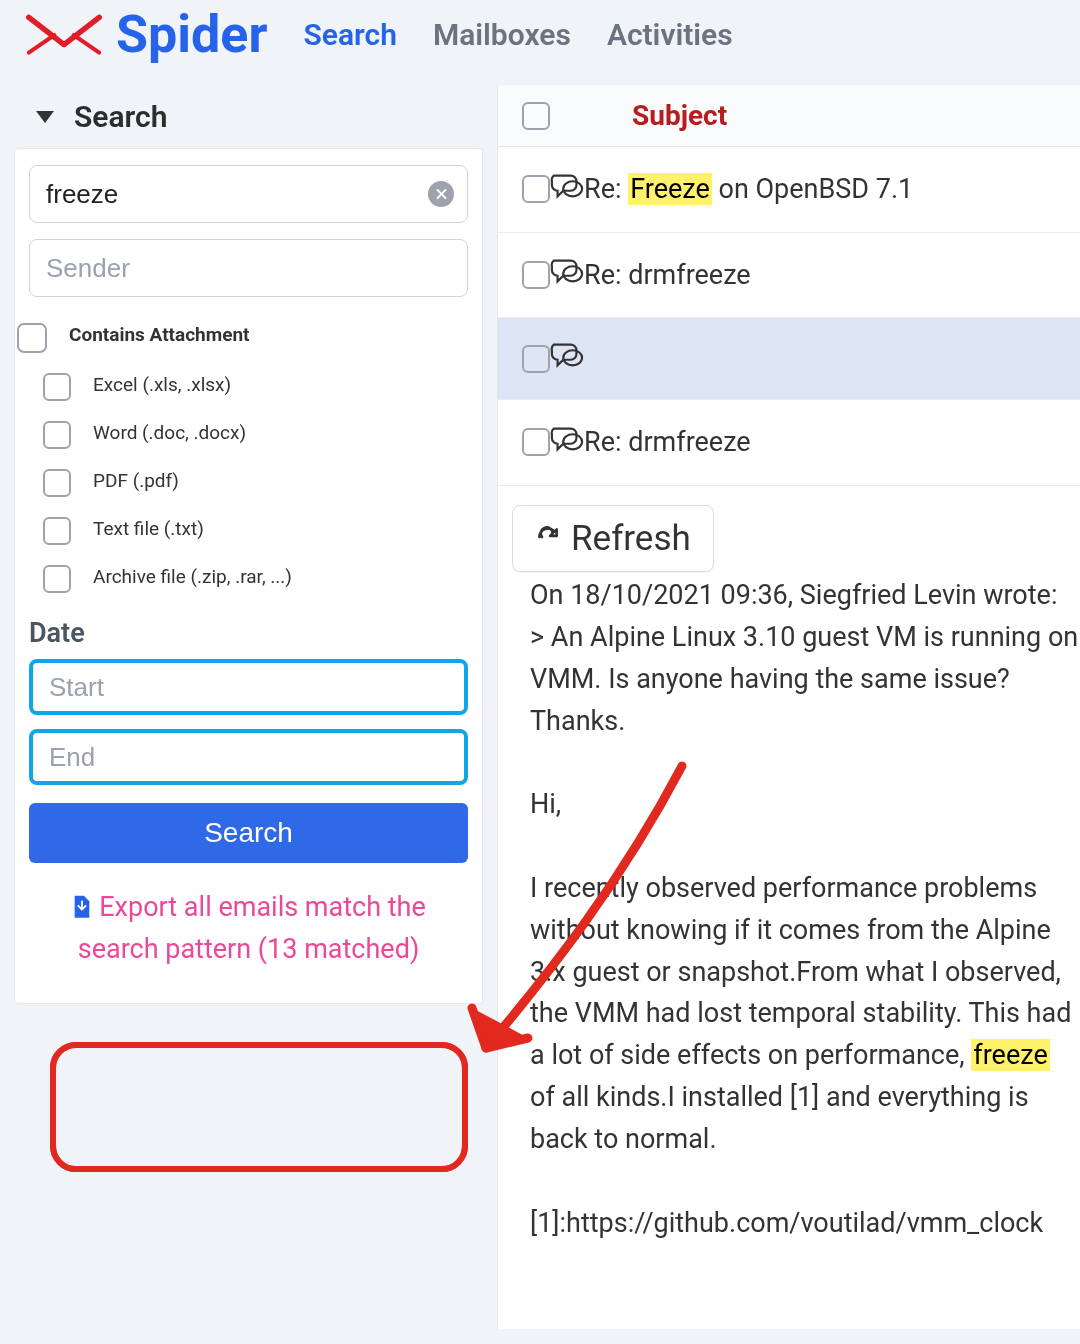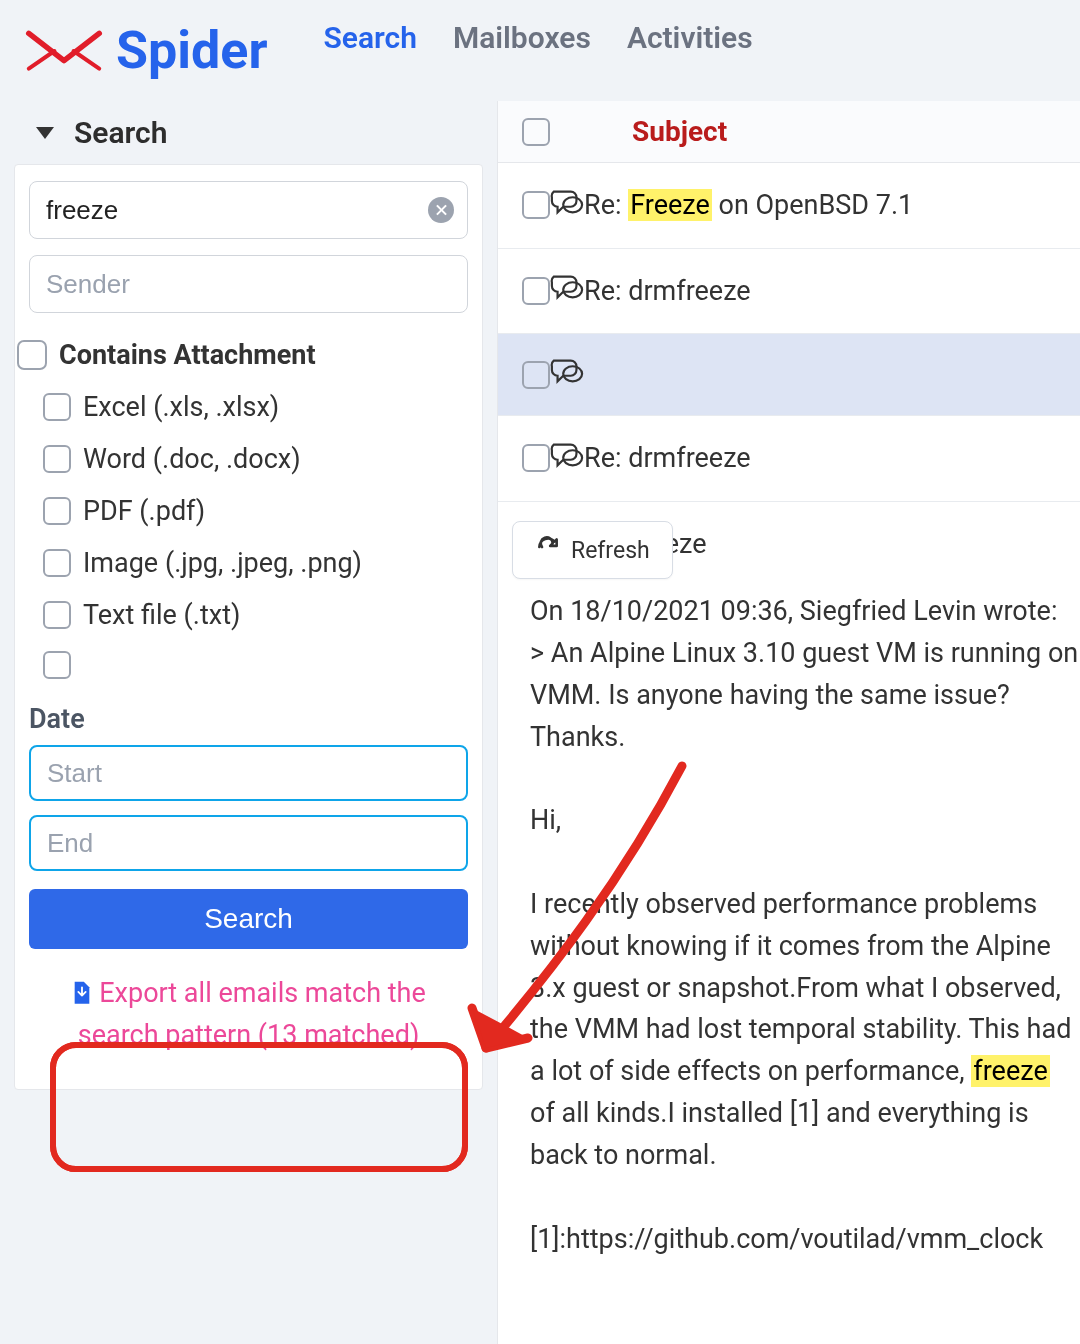--- a/index.html
+++ b/index.html
@@ -9,23 +9,22 @@
     color: #333;
     width: 1080px;
     height: 1344px;
     overflow: hidden;
     position: relative;
   }
 
   
   .header {
     display: flex;
-    align-items: flex-start;
-    padding: 20px 24px 20px 24px;
-    gap: 20px;
+    align-items: center;
+    padding: 4px 24px 20px 24px;
   }
   .logo-group {
     display: flex;
     align-items: center;
     gap: 12px;
   }
   .logo-mark svg { width: 80px; height: 50px; display: block; }
   .brand {
     font-size: 52px;
     font-weight: 700;
@@ -108,24 +107,24 @@
     content: "";
     position: absolute;
     width: 13px; height: 2px;
     background: #fff;
   }
   .clear-btn::before { transform: rotate(45deg); }
   .clear-btn::after { transform: rotate(-45deg); }
 
   .check-row {
     display: flex;
-    align-items: center;
-    gap: 12px;
+    align-items: flex-start;
+    gap: 22px;
     padding: 10px 0 10px 0;
-    font-size: 27px;
+    font-size: 19px;
     color: #333;
   }
   .check-row.heading { font-weight: 700; padding-left:0; }
   .check-row.sub { padding-left: 14px; }
   .checkbox {
     width: 30px; height: 30px;
     border: 2px solid #9ca3af;
     border-radius: 7px;
     flex-shrink: 0;
     cursor: pointer;
@@ -134,21 +133,21 @@
 
   .section-label {
     font-size: 27px;
     color: #4b5563;
     font-weight: 600;
     padding: 14px 0 10px 0;
   }
   .date-input {
     width: 100%;
     height: 56px;
-    border: 2px solid #0ea5e9;
+    border: 4px solid #0ea5e9;
     border-radius: 8px;
     padding: 0 16px;
     font-size: 26px;
     margin-bottom: 14px;
   }
   .date-input::placeholder { color: #9aa2af; }
   .search-btn {
     width: 100%;
     height: 60px;
     background: #2f69e8;
@@ -219,21 +218,21 @@
     position: absolute;
     top: 420px;
     left: 14px;
     display: inline-flex;
     align-items: center;
     gap: 10px;
     background: #fff;
     border: 1px solid #d8dde5;
     border-radius: 8px;
     padding: 12px 22px;
-    font-size: 23px;
+    font-size: 35px;
     color: #333;
     cursor: pointer;
     box-shadow: 0 1px 2px rgba(0,0,0,0.04);
   }
   .refresh-bar svg { width: 26px; height: 26px; }
 
   .preview {
     position: absolute;
     top: 490px;
     left: 32px;
@@ -315,28 +314,25 @@
       <div class="check-row sub">
         <span class="checkbox sm"></span>
         <span>Word (.doc, .docx)</span>
       </div>
       <div class="check-row sub">
         <span class="checkbox sm"></span>
         <span>PDF (.pdf)</span>
       </div>
       <div class="check-row sub">
         <span class="checkbox sm"></span>
-        <span>Image (.jpg, .jpeg, .png)</span>
+        <span>Text file (.txt)</span>
       </div>
       <div class="check-row sub">
         <span class="checkbox sm"></span>
-        <span>Text file (.txt)</span>
-      </div>
-      <div class="check-row sub">
-        <span class="checkbox sm"></span>
+        <span>Archive file (.zip, .rar, ...)</span>
       </div>
 
       <div class="section-label">Date</div>
       <input class="date-input" placeholder="Start" style="">
       <input class="date-input" placeholder="End" style="">
 
       <button class="search-btn">Search</button>
 
       <a class="export-link">
         <span class="dl-icon">

